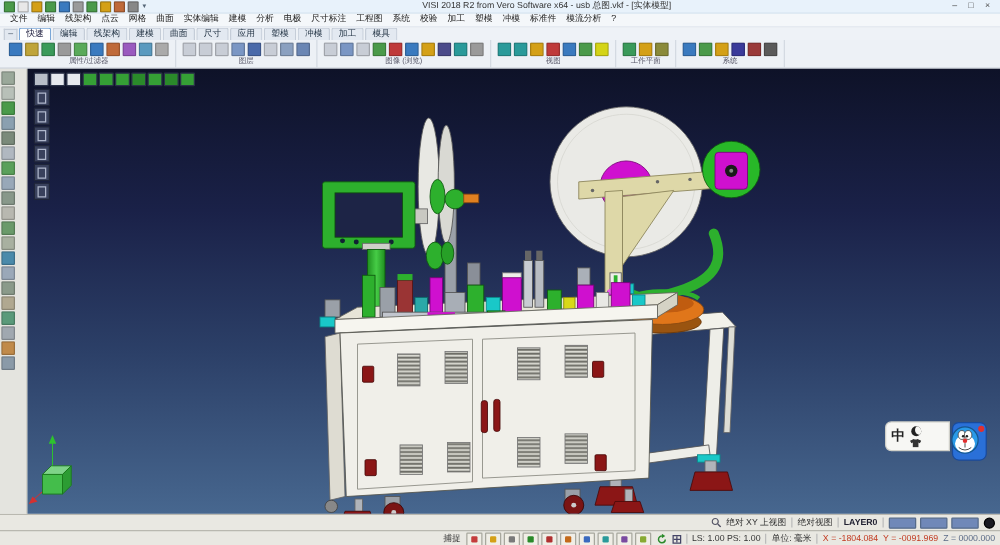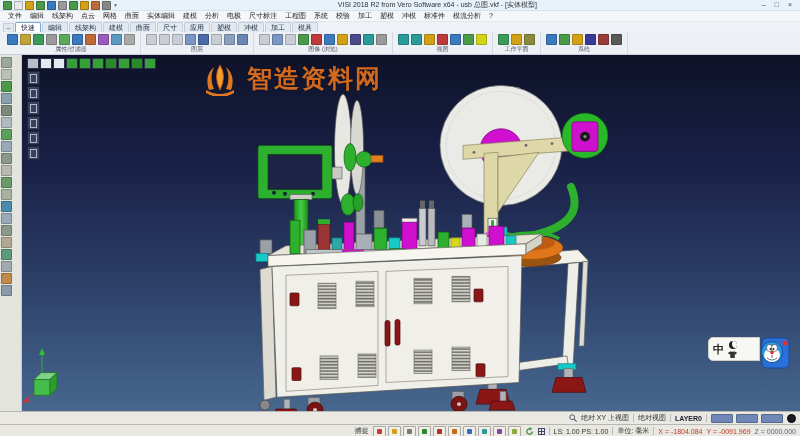--- a/index.html
+++ b/index.html
@@ -437,29 +437,20 @@
             <i style="border-color: rgb(174, 182, 202);"></i>
           </span>
           <span class="sbtn">
             <i style="border-color: rgb(174, 182, 202);"></i>
           </span>
           <span class="sbtn">
             <i style="border-color: rgb(174, 182, 202);"></i>
           </span>
       </div>
 
-      <div class="watermark">
-        <svg width="40" height="36" viewBox="0 0 36 36">
-          <path d="M7,30 Q2,16 12,7 Q7,18 12,29 Z" fill="#e07820"></path>
-          <path d="M29,30 Q34,16 24,7 Q29,18 24,29 Z" fill="#e07820"></path>
-          <path d="M18,5 Q11,16 18,30 Q25,16 18,5 Z" fill="#f0a030" stroke="#c05510" stroke-width="1"></path>
-          <path d="M4,30 Q18,38 32,30 L32,33 Q18,41 4,33 Z" fill="#e07820"></path>
-        </svg>
-        <span class="wm-text">智造资料网</span>
-      </div>
 
       <div class="ime">
         <div class="ime-bar">
           <span class="ime-lang">中</span>
           <span class="ime-col">
             <span class="crescent"></span>
             <svg width="9" height="7" viewBox="0 0 12 9">
               <path d="M4,0 L0,2 L1.5,4.5 L3,3.8 L3,9 L9,9 L9,3.8 L10.5,4.5 L12,2 L8,0 Q6,1.5 4,0 Z" fill="#333"></path>
             </svg>
           </span>

